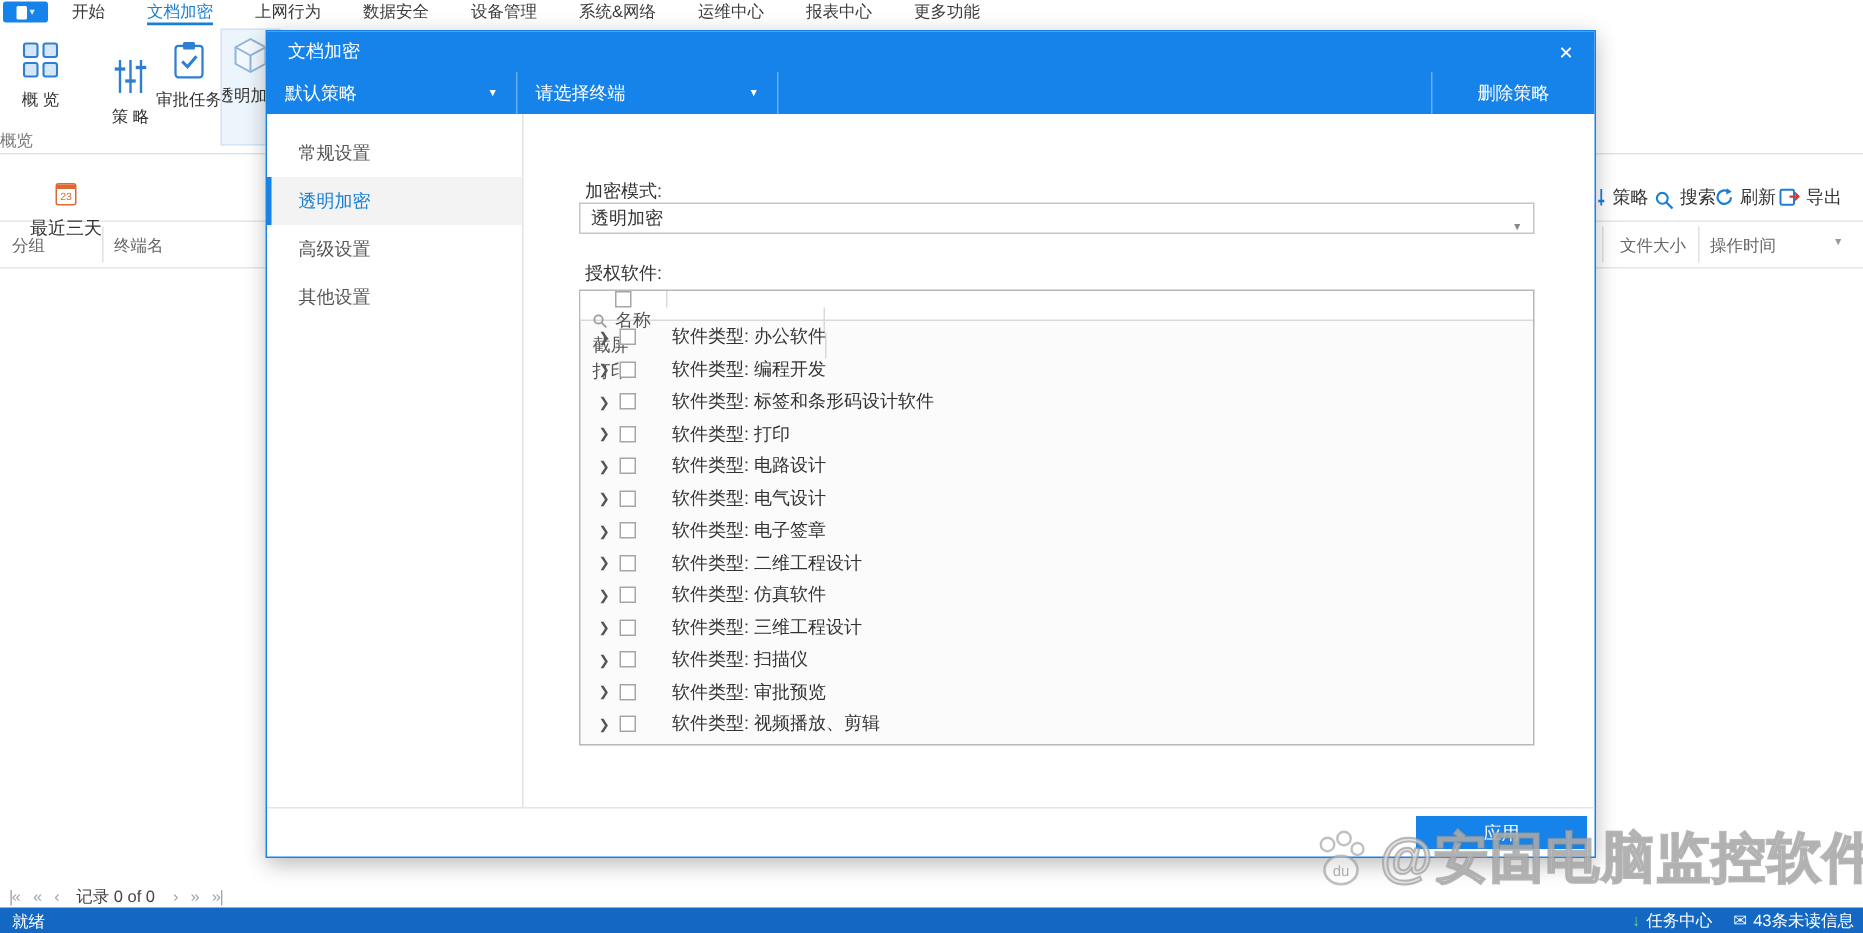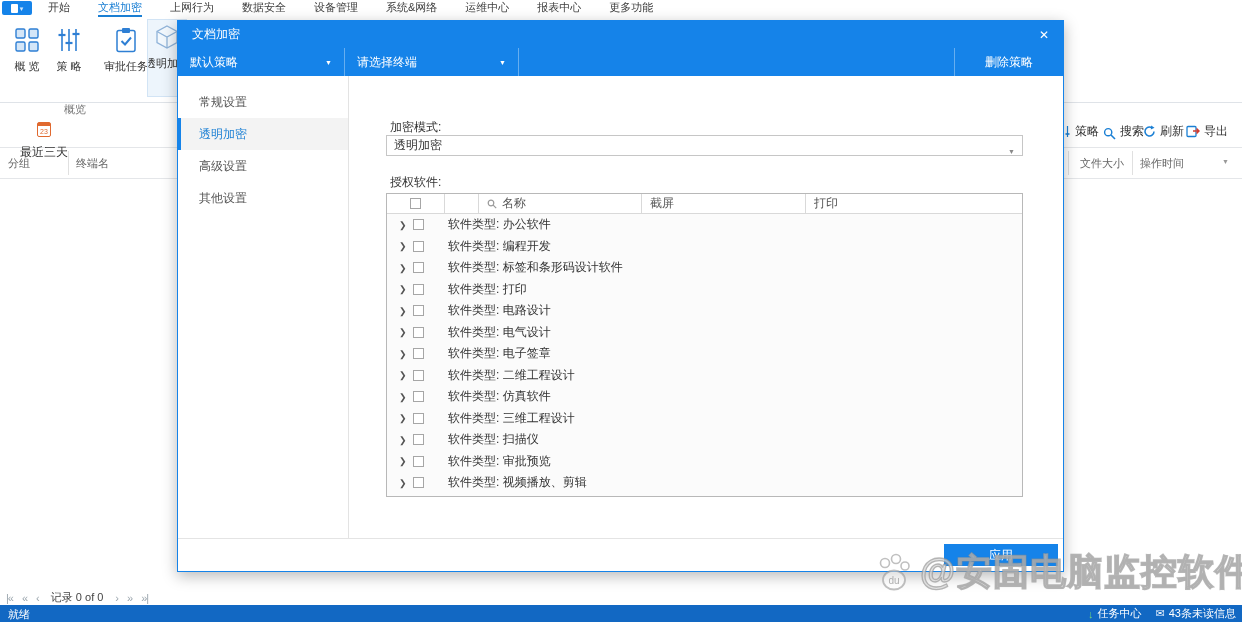--- a/index.html
+++ b/index.html
@@ -16,24 +16,24 @@
   .menu-items { position:absolute; left:48px; top:0; height:17px; display:flex; gap:28px; align-items:stretch; }
   .menu-item { font-size:11px; color:#3c3c3c; display:flex; align-items:center; border-bottom:2px solid transparent; cursor:pointer; }
   .menu-item.active { color:#1a7fd4; border-bottom-color:#1a7fd4; }
 
   
   .ribbon { position:absolute; top:17px; left:0; width:100%; height:86px; background:#fff; border-bottom:1px solid #dfe3e8; }
   .rb-btn { position:absolute; top:6px; width:46px; height:62px; display:flex; flex-direction:column; align-items:center; cursor:pointer; }
   .rb-btn svg { margin-top:4px; }
   .rb-label { font-size:11px; color:#333; white-space:nowrap; margin-top:6px; }
   #rb-overview { left:4px; }
-  #rb-policy { left:46px; }
+  #rb-policy { left:64px;justify-content:flex-end; }
   #rb-approval { left:98px; width:56px; }
   #rb-trans { left:147px; width:40px; top:2px; height:78px; background:#edf5fc; border:1px solid #d2e4f5; overflow:hidden; }
-  .rb-group-label { position:absolute; top:69px; left:0; width:150px; text-align:center; font-size:11px; color:#777;margin-top:16px; }
+  .rb-group-label { position:absolute; top:69px; left:0; width:150px; text-align:left; font-size:11px; color:#777; }
 
   
   .hline { position:absolute; left:0; width:100%; height:1px; background:#e4e6e9; }
   .recent { position:absolute; top:122px; left:20px; display:flex; gap:7px; align-items:center; font-size:12px; color:#333; cursor:pointer;flex-direction:column; }
   .cal { width:14px; height:15px; border:1px solid #e0692f; border-radius:2px; position:relative; background:#fff;
          font-size:7px; color:#e0692f; display:flex; align-items:flex-end; justify-content:center; padding-bottom:1px; }
   .cal::before { content:""; position:absolute; top:0; left:0; right:0; height:3px; background:#e0692f; }
   .colhdr { position:absolute; top:156px; font-size:11px; color:#666; }
   .vdiv { position:absolute; top:151px; height:24px; width:1px; background:#e0e0e0; }
   .hdr-arrow { position:absolute; top:158px; left:1222px; font-size:7px; color:#999; }
@@ -71,21 +71,21 @@
   .side-item.selected { background:#f3f3f3; border-left-color:#1583e9; color:#1a7fd4; }
 
   .lbl { position:absolute; font-size:12px; color:#333; }
   #lbl-mode { left:212px; top:98px; }
   #lbl-auth { left:212px; top:153px; }
   .select { position:absolute; left:208px; top:114px; width:637px; height:21px; border:1px solid #c6c6c6;
             font-size:12px; color:#333; line-height:19px; padding-left:7px; background:#fff; cursor:pointer; }
   .select .sel-arrow { position:absolute; right:7px; top:6px; font-size:7px; color:#888; }
 
   .treebox { position:absolute; left:208px; top:172px; width:637px; height:304px; border:1px solid #b8b8b8; background:#fbfbfb; }
-  .tree-head { height:20px; display:flex; border-bottom:1px solid #d9d9d9; background:#fff; font-size:12px; color:#555; }
+  .tree-head { height:20px; display:flex; border-bottom:1px solid #d9d9d9; background:#fff; font-size:12px; color:#555;flex-direction:column; }
   .th { border-right:1px solid #d9d9d9; display:flex; align-items:center; padding-left:8px; }
   .th-check { width:58px; justify-content:center; padding-left:0; }
   .th-blank { width:34px; }
   .th-name { width:163px; }
   .th-shot { width:164px; }
   .th-print { flex:1; border-right:none; }
   .mag { margin-right:5px; display:flex; align-items:center; }
   .tree-body { position:absolute; top:20px; left:0; right:0; bottom:0; overflow:hidden; }
   .tree-row { height:21.5px; display:flex; align-items:center; font-size:12px; color:#333; cursor:pointer; }
   .expander { width:10px; margin-left:12px; color:#555; font-size:9px; line-height:10px; }

